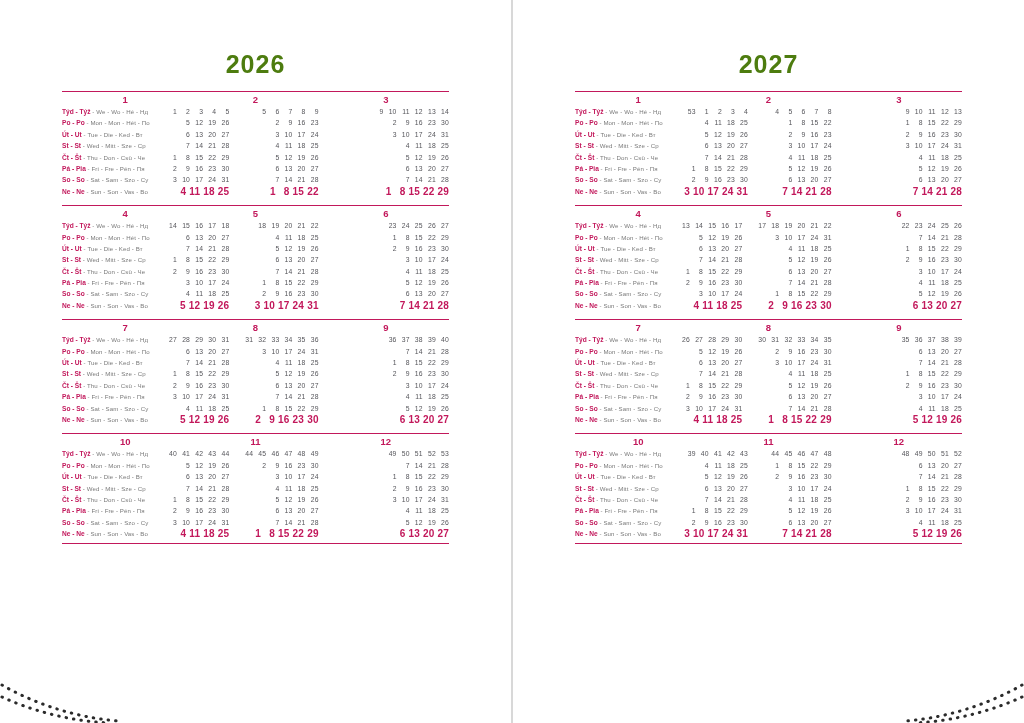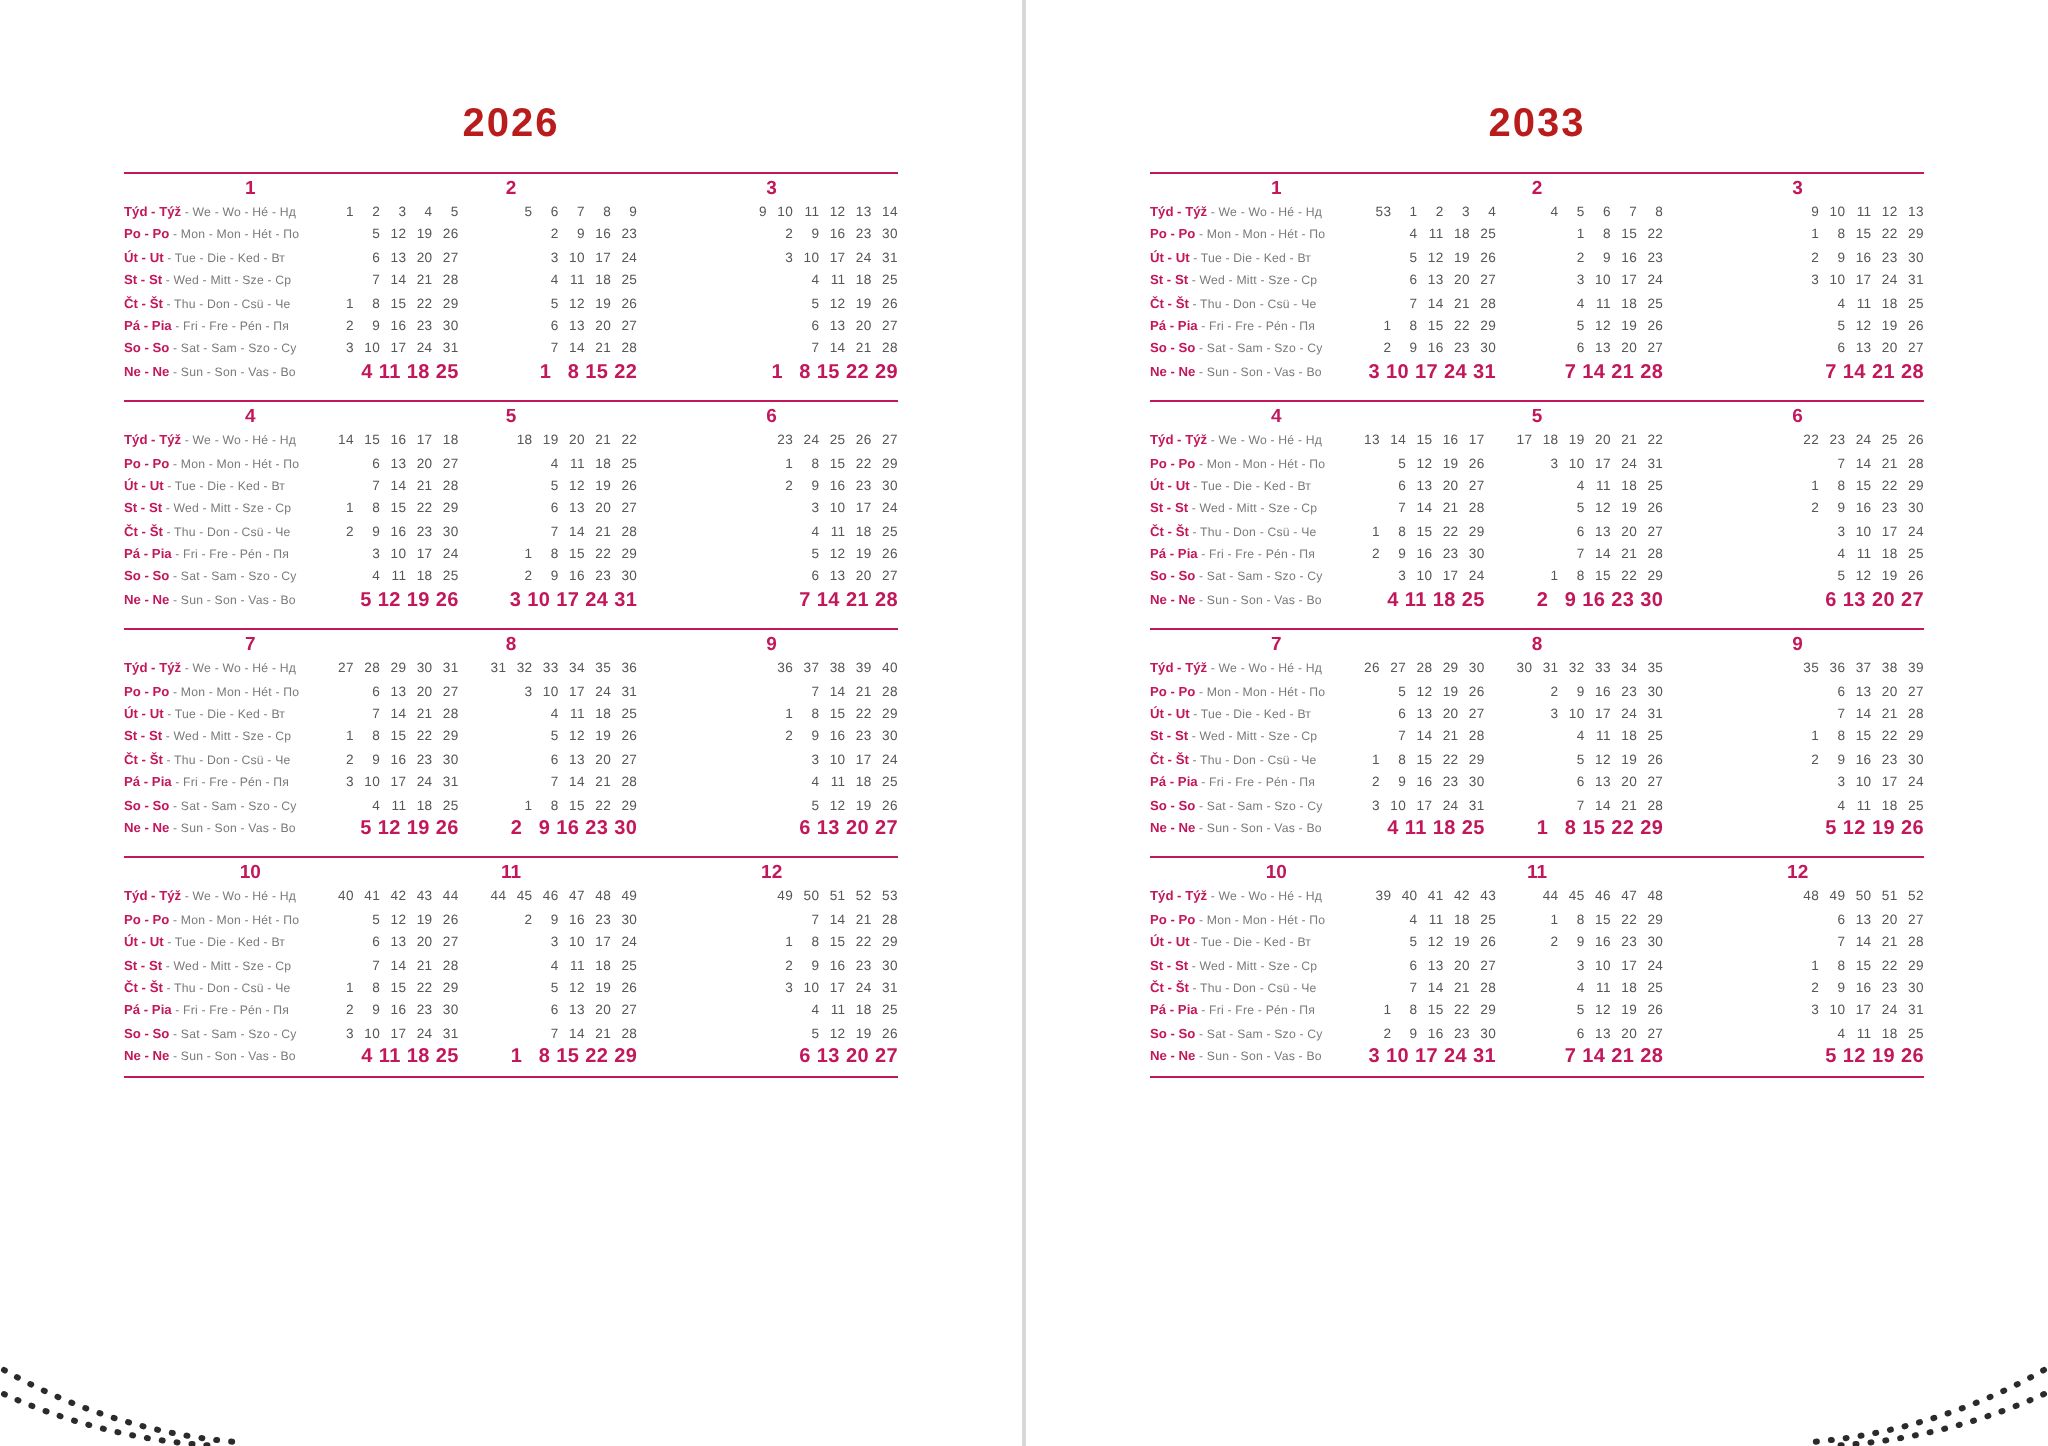--- a/index.html
+++ b/index.html
@@ -18,23 +18,23 @@
     position:relative;
     width:512px;height:723px;
     background:#ffffff;
     box-sizing:border-box;
   }
   .page.left{border-right:1px solid #d8d8d8;}
   .page.right{border-left:1px solid #d8d8d8;}
 
   .year{
     text-align:center;
-    color:#b91c1c;
+    color:#4d7c0f;
     font-weight:bold;
-    font-size:20px;
+    font-size:25px;
     letter-spacing:1px;
     margin:0;
     padding-top:52px;
     line-height:1;
   }
 
   .cal{
     margin:14px 62px 0 62px;
   }
   .page.right .cal{margin:14px 62px 0 62px;}
@@ -394,21 +394,21 @@
             </div>
           </div>
         </div>
       </div>
     <svg class="corner l" viewBox="0 0 120 62">
       <path d="M2,24 C30,40 70,56 118,60" fill="none" stroke="#2b2b2b" stroke-width="3" stroke-linecap="round" stroke-dasharray="0.5 7"></path>
       <path d="M2,36 C28,48 66,60 110,62" fill="none" stroke="#2b2b2b" stroke-width="3" stroke-linecap="round" stroke-dasharray="0.5 7"></path>
     </svg>
   </div>
   <div class="page right">
-    <div class="year">2033</div>
+    <div class="year">2027</div>
     <div class="cal">
         <div class="qrow">
           <div class="months">
             <div class="month">
               <div class="mnum">1</div>
             </div>
             <div class="month">
               <div class="mnum">2</div>
             </div>
             <div class="month">

